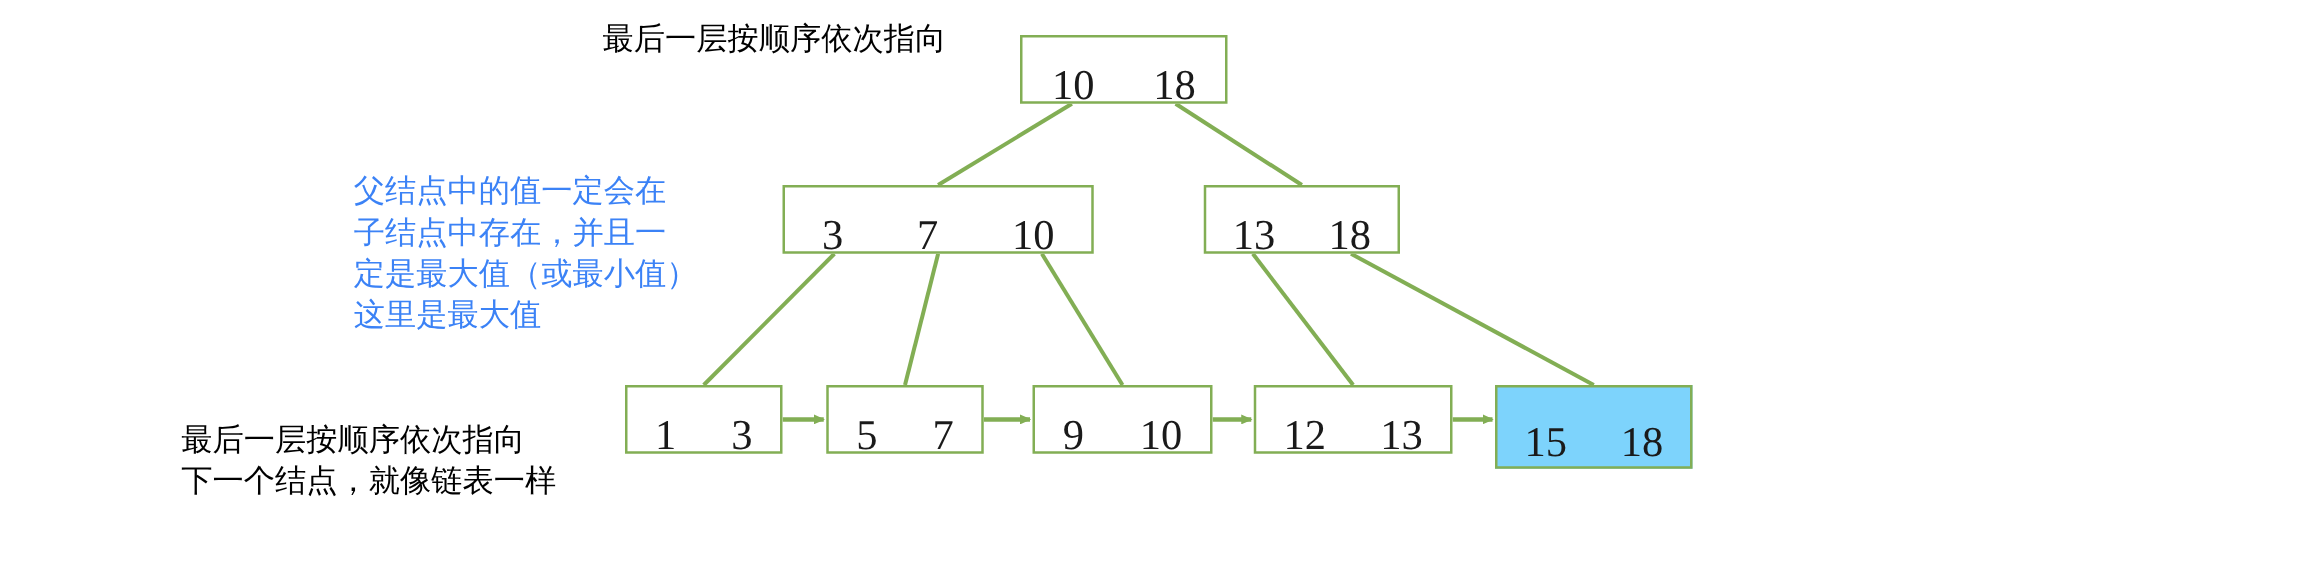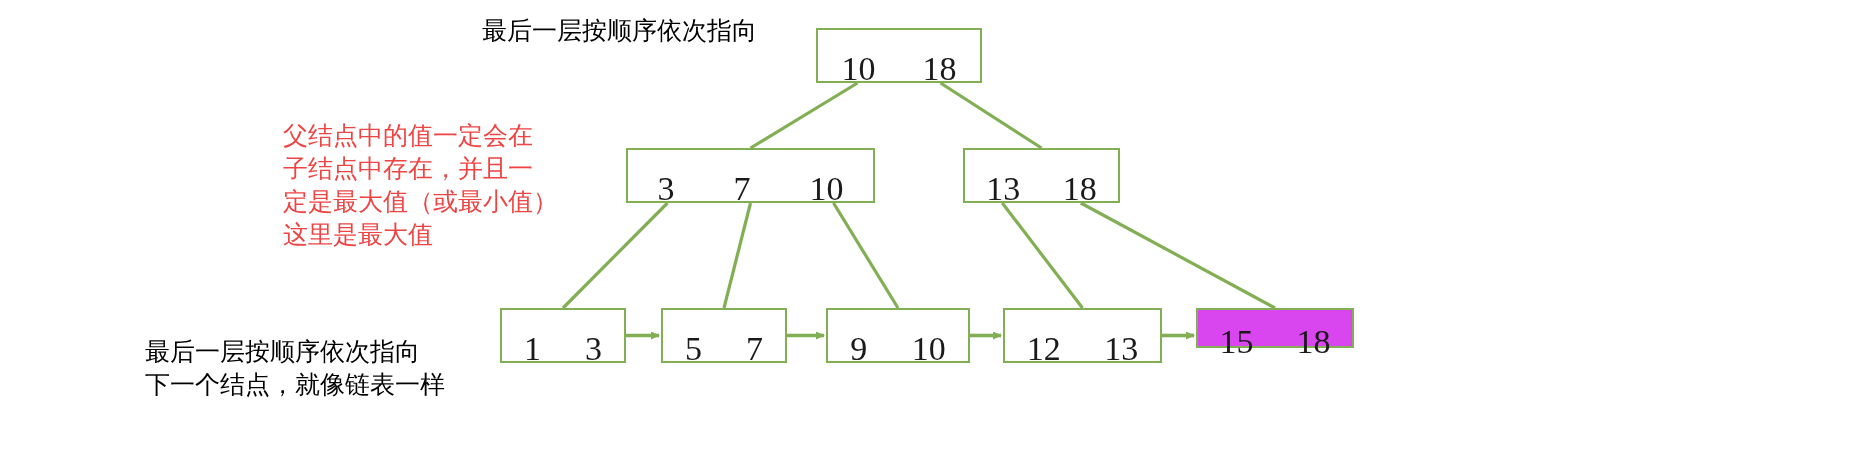--- a/index.html
+++ b/index.html
@@ -106,28 +106,28 @@
         <span class="key">7</span>
       </div>
       <div class="node" style="left: 826px; top: 308px; width: 144px; height: 55px; border-color: rgb(130, 174, 84); background: rgb(255, 255, 255);">
         <span class="key">9</span>
         <span class="key">10</span>
       </div>
       <div class="node" style="left: 1003px; top: 308px; width: 159px; height: 55px; border-color: rgb(130, 174, 84); background: rgb(255, 255, 255);">
         <span class="key">12</span>
         <span class="key">13</span>
       </div>
-      <div class="node" style="left: 1196px; top: 308px; width: 158px; height: 40px; border-color: rgb(130, 174, 84); background: #d946ef; align-items: center;">
+      <div class="node" style="left: 1196px; top: 308px; width: 158px; height: 67px; border-color: rgb(130, 174, 84); background: #7dd3fc; align-items: center;">
         <span class="key">15</span>
         <span class="key">18</span>
       </div>
     </div>
   <div id="annot-layer">
       <div class="annot" style="left: 482px; top: 14px; color: rgb(0, 0, 0);">最后一层按顺序依次指向</div>
-      <div class="annot" style="left: 283px; top: 119px; color: #ef4444;">父结点中的值一定会在
+      <div class="annot" style="left: 283px; top: 136px; color: #3b82f6;">父结点中的值一定会在
 子结点中存在，并且一
 定是最大值（或最小值）
 这里是最大值</div>
       <div class="annot" style="left: 145px; top: 303px; color: rgb(0, 0, 0); margin-top: 32px;">最后一层按顺序依次指向
 下一个结点，就像链表一样</div>
     </div>
 
 </div>
 
 </body></html>

